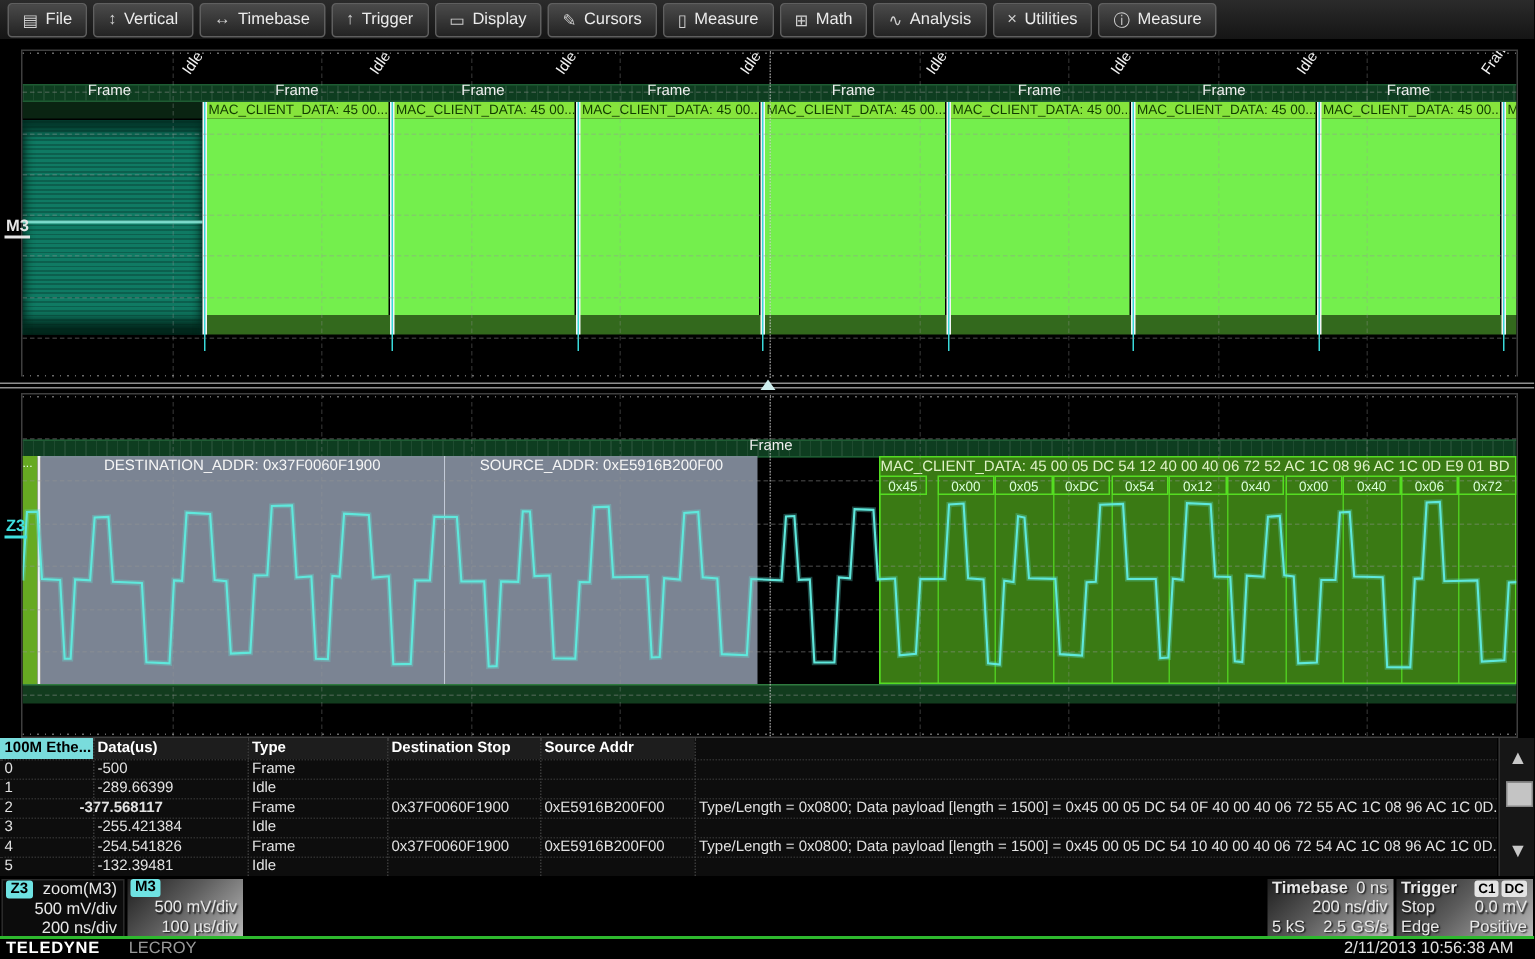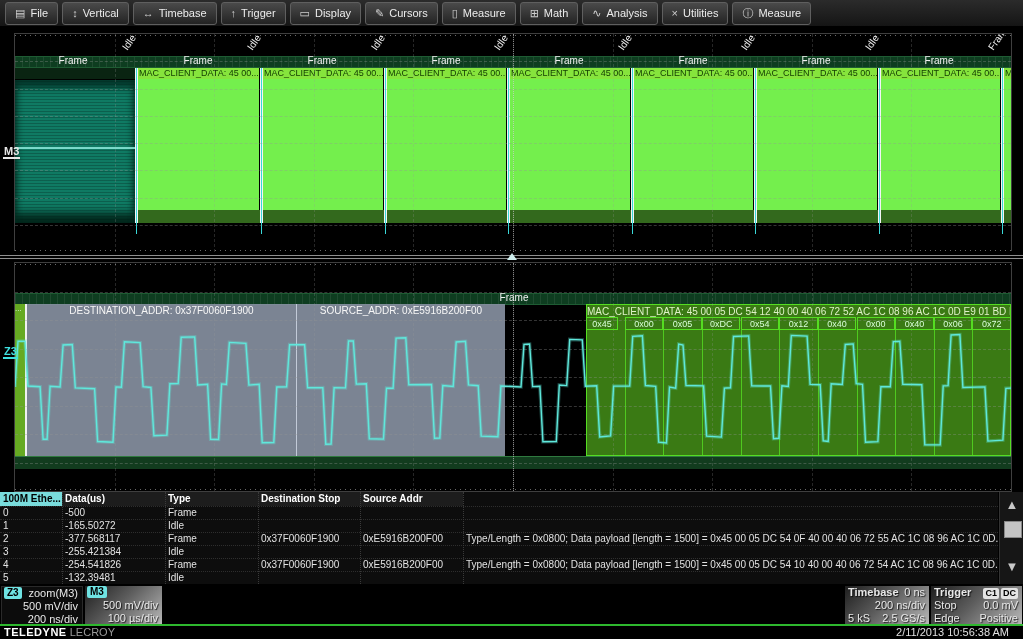--- a/index.html
+++ b/index.html
@@ -75,21 +75,21 @@
   .dr-r{position:absolute;right:4px;top:0;}
   .desc-title{font-weight:normal;}
   .hd-bold{font-weight:bold;}
   .mini-badge{display:inline-block;background:#e4e4e4;color:#000;font-weight:bold;font-size:9px;line-height:11px;
               padding:0 2px;border-radius:2px;margin-left:2px;text-shadow:none;}
   
   #green-line{position:absolute;left:0;top:624px;width:1023px;height:2px;background:#2eb82e;}
   #footer{position:absolute;left:0;top:626px;width:1023px;height:13px;background:#000;font-size:11px;line-height:13px;}
   #brand{position:absolute;left:4px;top:0;}
   #brand b{color:#fff;letter-spacing:.5px;}
-  #brand span{color:#9a9a9a;}
+  #brand span{color:#9a9a9a;margin-left:16px;}
   #datetime{position:absolute;right:14px;top:0;color:#e0e0e0;}
 </style>
 </head>
 <body>
 
 <div id="app">
 
   <div id="menubar">
       <div class="menu-btn">
         <span class="mi">▤</span>
@@ -292,30 +292,30 @@
       <div style="position: absolute; left: 0px; top: 14px; width: 998px; height: 13px;">
         <div class="td" style="left: 0px; top: 0px; width: 62px; height: 13px;">0</div>
         <div class="td" style="left: 62px; top: 0px; width: 103px; height: 13px;">-500</div>
         <div class="td" style="left: 165px; top: 0px; width: 93px; height: 13px;">Frame</div>
         <div class="td" style="left: 258px; top: 0px; width: 102px; height: 13px;"></div>
         <div class="td" style="left: 360px; top: 0px; width: 103px; height: 13px;"></div>
       </div>
       <div class="row-sep" style="top: 14px;"></div>
       <div style="position: absolute; left: 0px; top: 27px; width: 998px; height: 13px;">
         <div class="td" style="left: 0px; top: 0px; width: 62px; height: 13px;">1</div>
-        <div class="td" style="left: 62px; top: 0px; width: 103px; height: 13px;">-165.50272</div>
+        <div class="td" style="left: 62px; top: 0px; width: 103px; height: 13px;">-289.66399</div>
         <div class="td" style="left: 165px; top: 0px; width: 93px; height: 13px;">Idle</div>
         <div class="td" style="left: 258px; top: 0px; width: 102px; height: 13px;"></div>
         <div class="td" style="left: 360px; top: 0px; width: 103px; height: 13px;"></div>
         <div class="td" style="left: 463px; top: 0px; width: 535px; height: 13px;"></div>
       </div>
       <div class="row-sep" style="top: 27px;"></div>
       <div style="position: absolute; left: 0px; top: 40px; width: 998px; height: 13px;">
         <div class="td" style="left: 0px; top: 0px; width: 62px; height: 13px;">2</div>
-        <div class="td" style="left: 62px; top: 0px; width: 103px; height: 13px;">-377.568117</div>
+        <div class="td" style="left: 50px; top: 0px; width: 103px; height: 13px; font-weight: bold;">-377.568117</div>
         <div class="td" style="left: 165px; top: 0px; width: 93px; height: 13px;">Frame</div>
         <div class="td" style="left: 258px; top: 0px; width: 102px; height: 13px;">0x37F0060F1900</div>
         <div class="td" style="left: 360px; top: 0px; width: 103px; height: 13px;">0xE5916B200F00</div>
         <div class="td" style="left: 463px; top: 0px; width: 535px; height: 13px;">Type/Length = 0x0800; Data payload [length = 1500] = 0x45 00 05 DC 54 0F 40 00 40 06 72 55 AC 1C 08 96 AC 1C 0D...</div>
       </div>
       <div class="row-sep" style="top: 40px;"></div>
       <div style="position: absolute; left: 0px; top: 53px; width: 998px; height: 13px;">
         <div class="td" style="left: 0px; top: 0px; width: 62px; height: 13px;">3</div>
         <div class="td" style="left: 62px; top: 0px; width: 103px; height: 13px;">-255.421384</div>
         <div class="td" style="left: 165px; top: 0px; width: 93px; height: 13px;">Idle</div>

